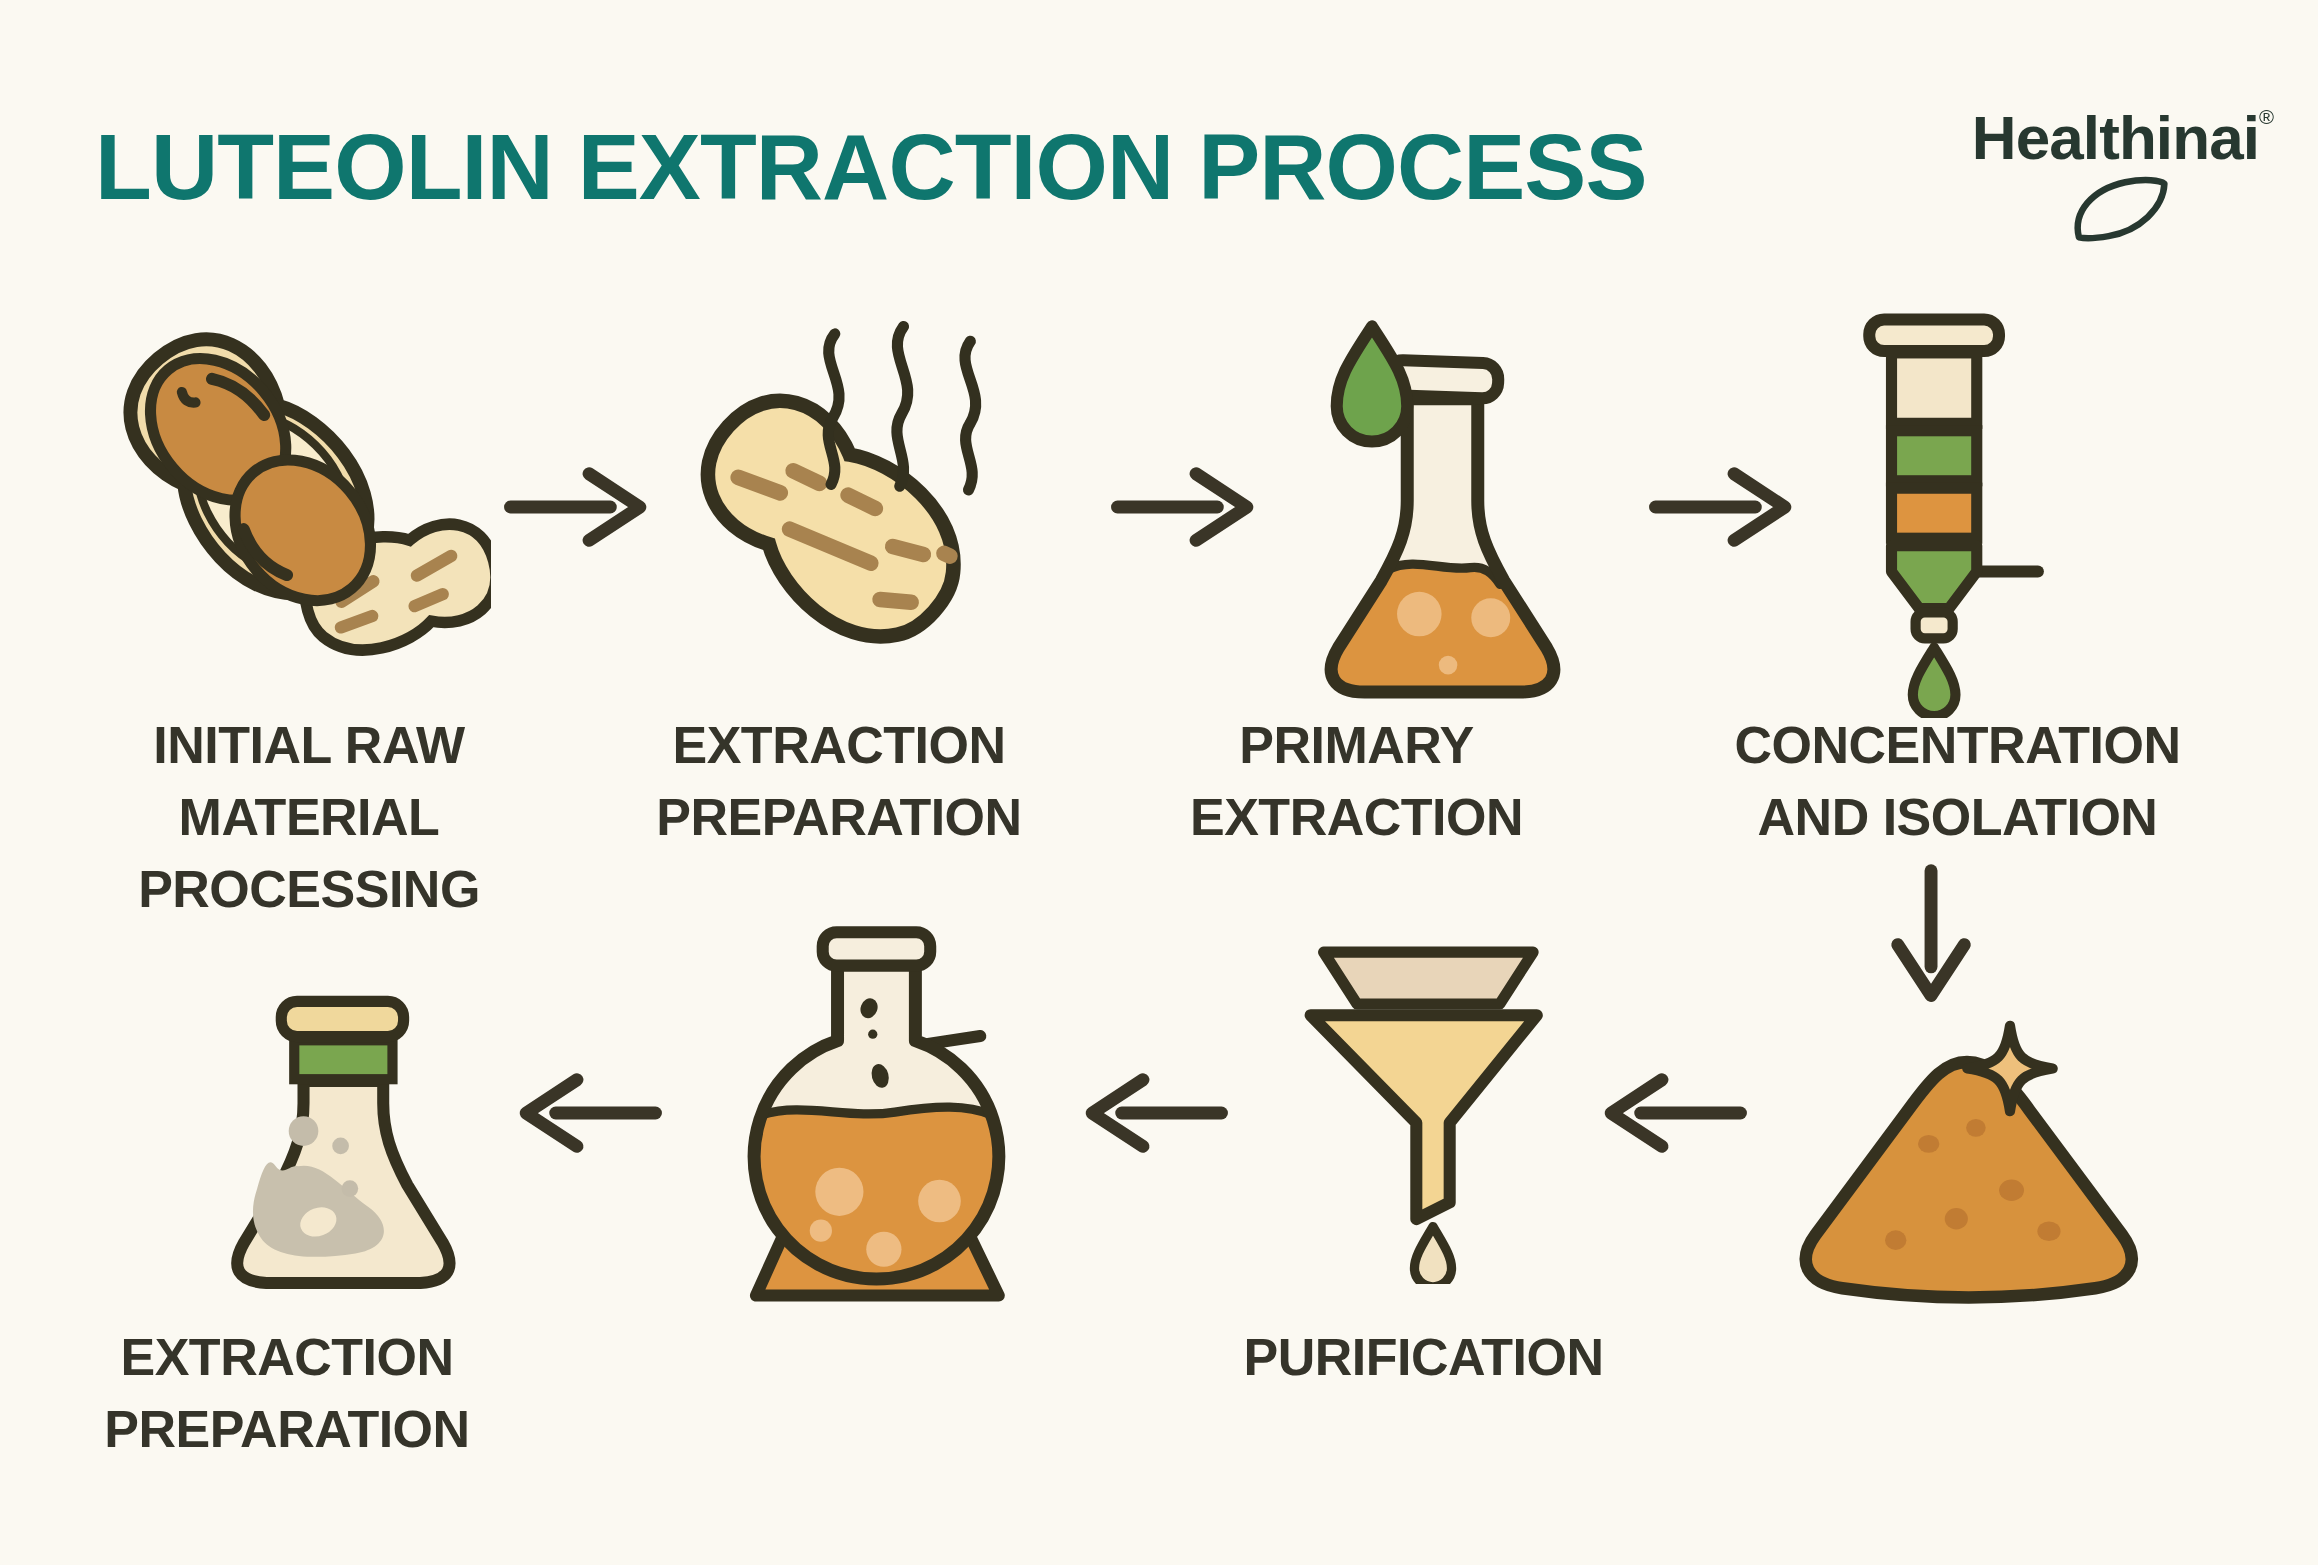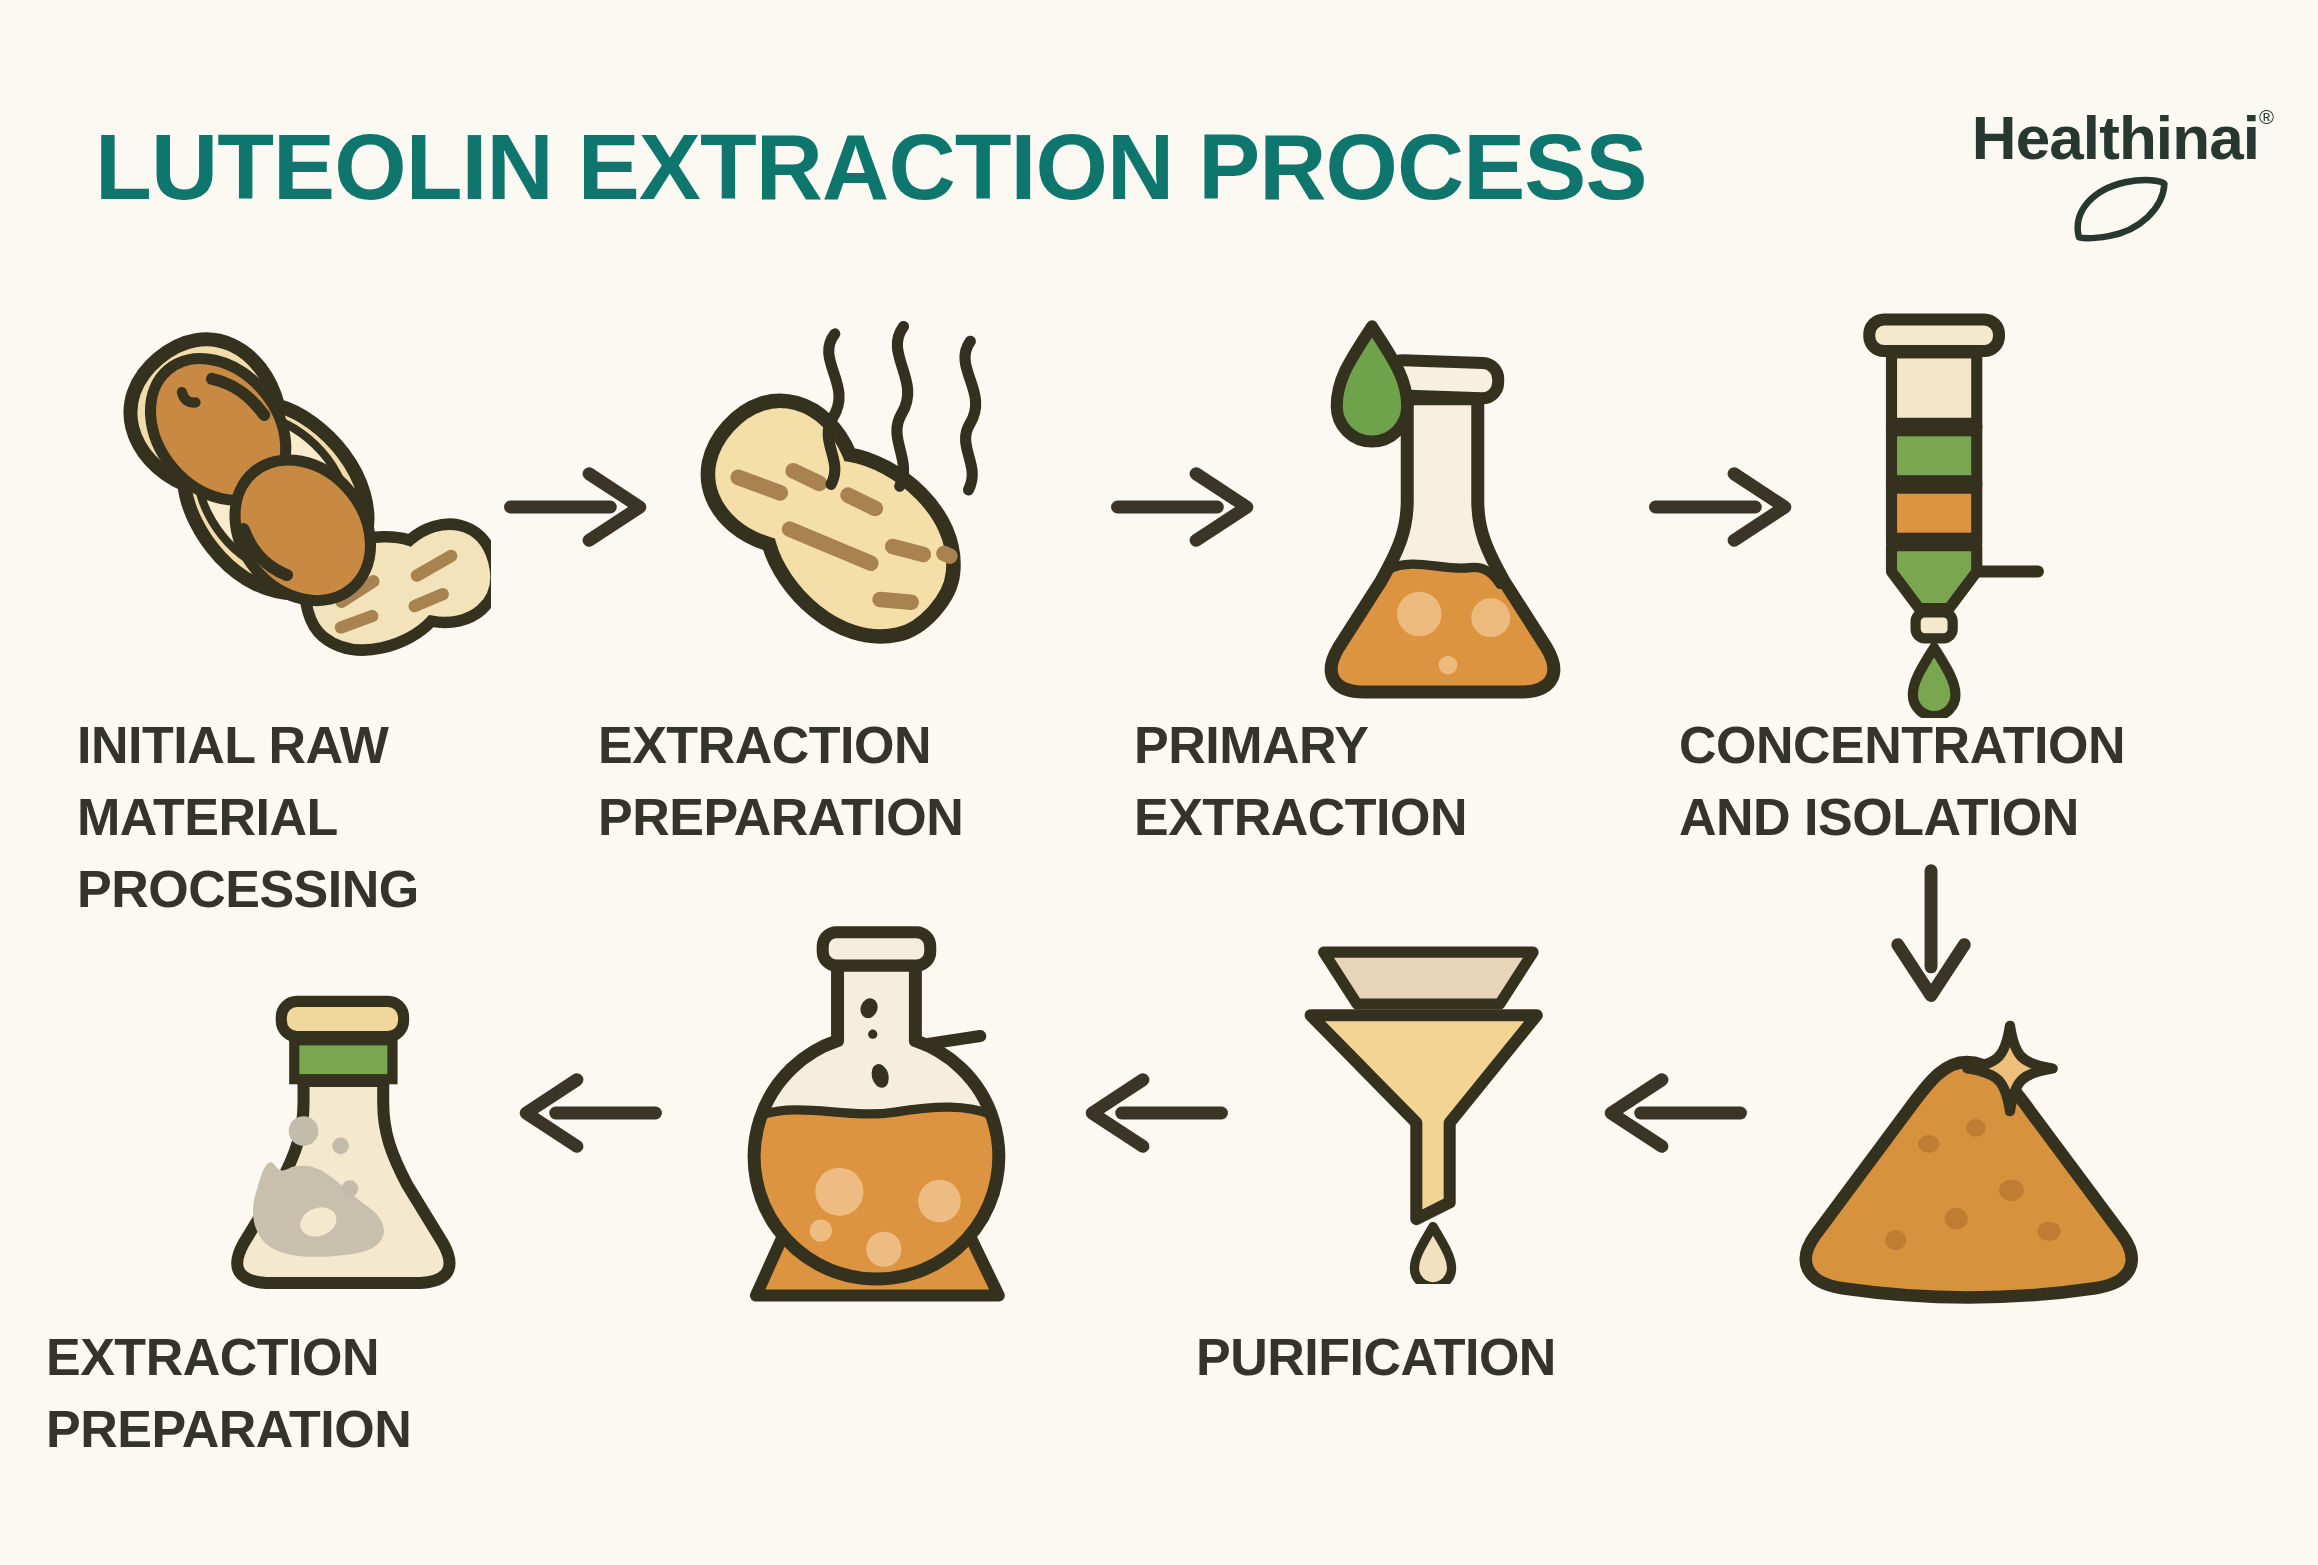--- a/index.html
+++ b/index.html
@@ -15,21 +15,21 @@
     font-weight:700;font-size:93px;line-height:1.05;
     letter-spacing:-0.9px;color:#0f766e;white-space:nowrap;
   }
   .logo{position:absolute;left:1937px;top:102px;width:371px;text-align:center;color:#273830;}
   .logo-text{font-weight:700;font-size:62px;letter-spacing:-0.9px;white-space:nowrap;}
   .logo-reg{font-size:20.4px;vertical-align:35px;font-weight:400;}
   .logo-leaf{display:block;margin:1.9px auto 0 auto;}
   .step-label{
     position:absolute;
     font-weight:700;font-size:52px;line-height:1.38;
-    letter-spacing:-0.5px;color:#35342a;
+    letter-spacing:-0.5px;color:#35342a;text-align:center;
   }
   .icon,.arrow{position:absolute;}
 </style>
 </head>
 <body>
 
 <div class="canvas">
 
   <div class="title">LUTEOLIN EXTRACTION PROCESS</div>
 
@@ -172,21 +172,21 @@
     </g>
   </svg>
 
   <svg class="icon" style="left:1303px;top:941px" width="260" height="343" viewBox="0 0 280 370">
     <path d="M22,12 L248,12 L212,68 L58,68 Z" fill="#e8d5b9" stroke="#35311f" stroke-width="12" stroke-linejoin="round"></path>
     <path d="M8,80 H252 L158,196 V282 L122,300 V196 Z" fill="#f3d593" stroke="#35311f" stroke-width="13" stroke-linejoin="round"></path>
     <g transform="translate(140,340)">
       <path d="M0,-32 C11,-13 20,0 20,13 A20,20 0 1 1 -20,13 C-20,0 -11,-13 0,-32 Z" fill="#f1e1c0" stroke="#35311f" stroke-width="10" stroke-linejoin="round"></path>
     </g>
   </svg>
-  <div class="step-label" style="left:1196px;top:1322px;width:519px">PURIFICATION</div>
+  <div class="step-label" style="left:1164px;top:1322px;width:519px">PURIFICATION</div>
 
   <svg class="arrow" style="left:1078px;top:1065px" width="153" height="97" viewBox="0 0 165 105">
     <g fill="none" stroke="#3a3527" stroke-width="14" stroke-linecap="round" stroke-linejoin="round">
       <path d="M155,52 H47"></path>
         <path d="M70,16 L15,52 L70,88"></path>
     </g>
   </svg>
 
   <svg class="icon" style="left:728px;top:923px" width="334" height="380" viewBox="0 0 360 410">
     <path d="M30,402 L292,402 L262,340 L58,340 Z" fill="#dd9440" stroke="#35311f" stroke-width="13" stroke-linejoin="round"></path>

